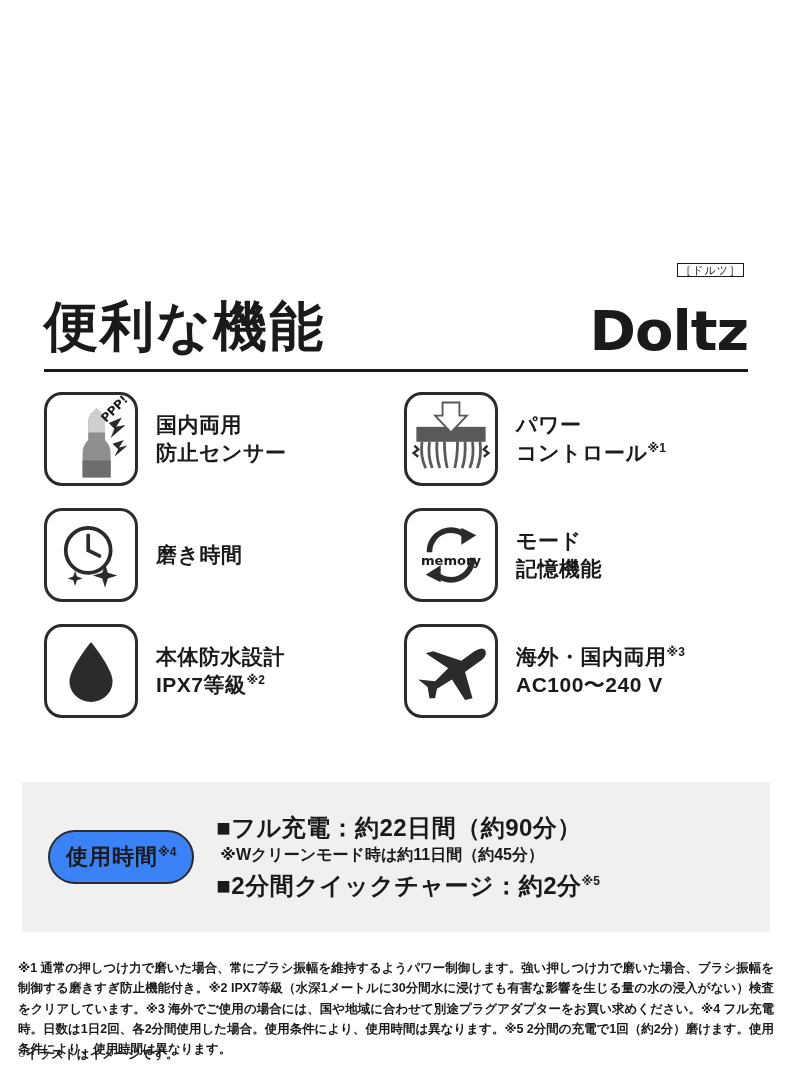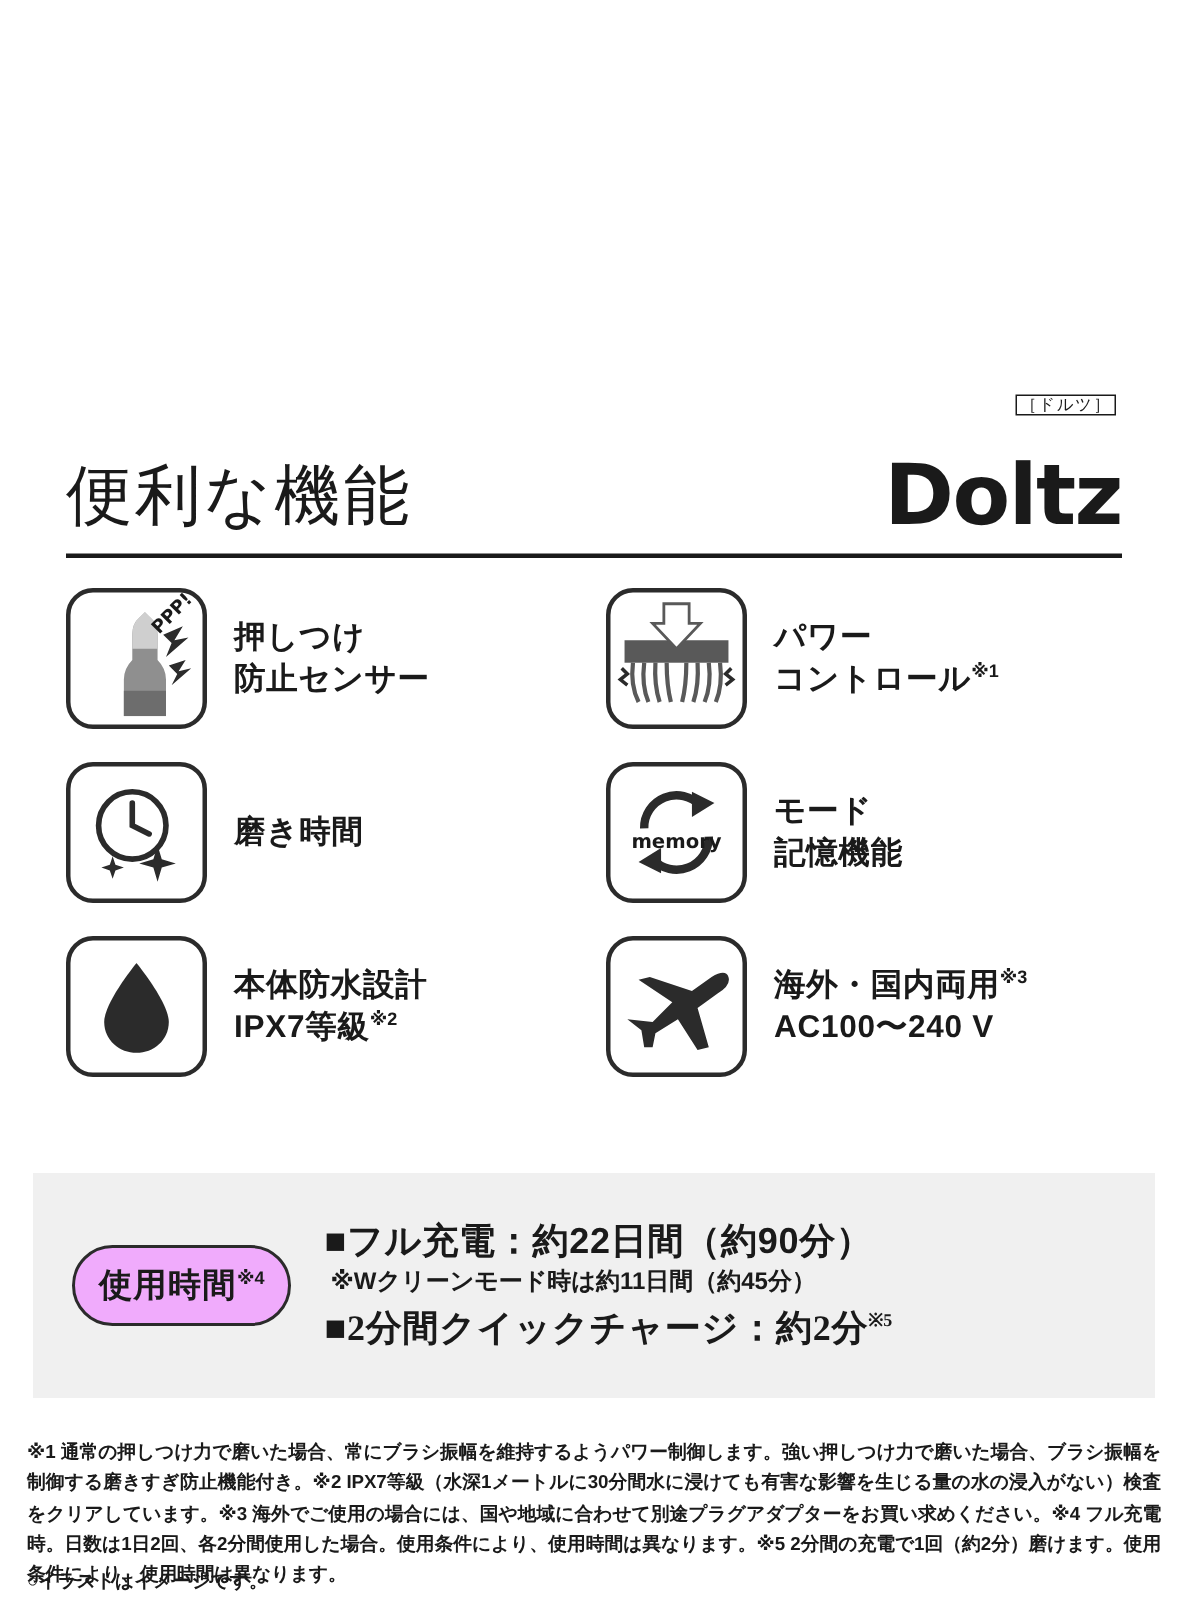--- a/index.html
+++ b/index.html
@@ -22,22 +22,22 @@
     position: absolute;
     left: 44px; top: 276px;
     width: 704px; height: 96px;
     display: flex;
     align-items: flex-end;
     justify-content: space-between;
     border-bottom: 3px solid #1a1a1a;
     padding-bottom: 10px;
   }
   .title {
-    font-size: 44px;
-    font-weight: normal;
+    font-size: 54px;
+    font-weight: bold;
     letter-spacing: 2px;
     line-height: 1;
     padding-bottom: 6px;
   }
   .brand {
     position: relative;
     text-align: right;
     padding-bottom: 2px;
   }
   .brand-ruby {
@@ -108,21 +108,21 @@
     background: #f0f0f0;
     display: flex;
     align-items: center;
     padding: 0 26px;
     gap: 22px;
   }
   .usage-badge {
     flex: 0 0 auto;
     border: 2px solid #2b2b2b;
     border-radius: 28px;
-    background: #f0abfc;
+    background: #3b82f6;
     padding: 10px 16px;
     font-size: 22px;
     font-weight: bold;
     letter-spacing: 1px;
     white-space: nowrap;
   }
   .usage-lines { flex: 1 1 auto; }
   .usage-line-main {
     font-size: 24px;
     font-weight: bold;
@@ -135,21 +135,20 @@
     letter-spacing: 0;
     line-height: 1.5;
     padding-left: 4px;
   }
   .usage-line-main2 {
     font-size: 24px;
     font-weight: bold;
     letter-spacing: 0.5px;
     line-height: 1.25;
     margin-top: 4px;
-    font-family: Liberation Serif, serif;
   }
 
   
   .footnotes {
     position: absolute;
     left: 18px; top: 958px;
     width: 756px;
     font-size: 12.5px;
     line-height: 1.62;
     font-weight: bold;
@@ -192,21 +191,21 @@
             <rect x="38" y="70" width="30" height="18" fill="#6d6d6d"></rect>
           </g>
           <g fill="#2b2b2b">
             <path d="M66 30 L80 24 L74 34 L84 32 L68 46 L72 36 Z"></path>
             <path d="M70 52 L82 48 L77 56 L86 54 L72 66 L76 58 Z"></path>
           </g>
           <text x="63" y="30" font-family="DejaVu Sans, sans-serif" font-size="13" font-weight="bold" fill="#1a1a1a" transform="rotate(-45 63 30)">PPP!</text>
         </svg>
       </div>
       <div class="feature-label">
-        <span>押しつけ</span>
+        <span>国内両用</span>
         <span class="l2">防止センサー</span>
       </div>
     </div>
 
     <div class="feature">
       <div class="icon-box">
         <svg class="icon-svg" viewBox="0 0 94 94" aria-hidden="true">
           <rect x="10" y="34" width="74" height="16" fill="#595959"></rect>
           <g stroke="#595959" stroke-width="3" fill="none">
             <path d="M16 50 Q14 66 20 78"></path>

